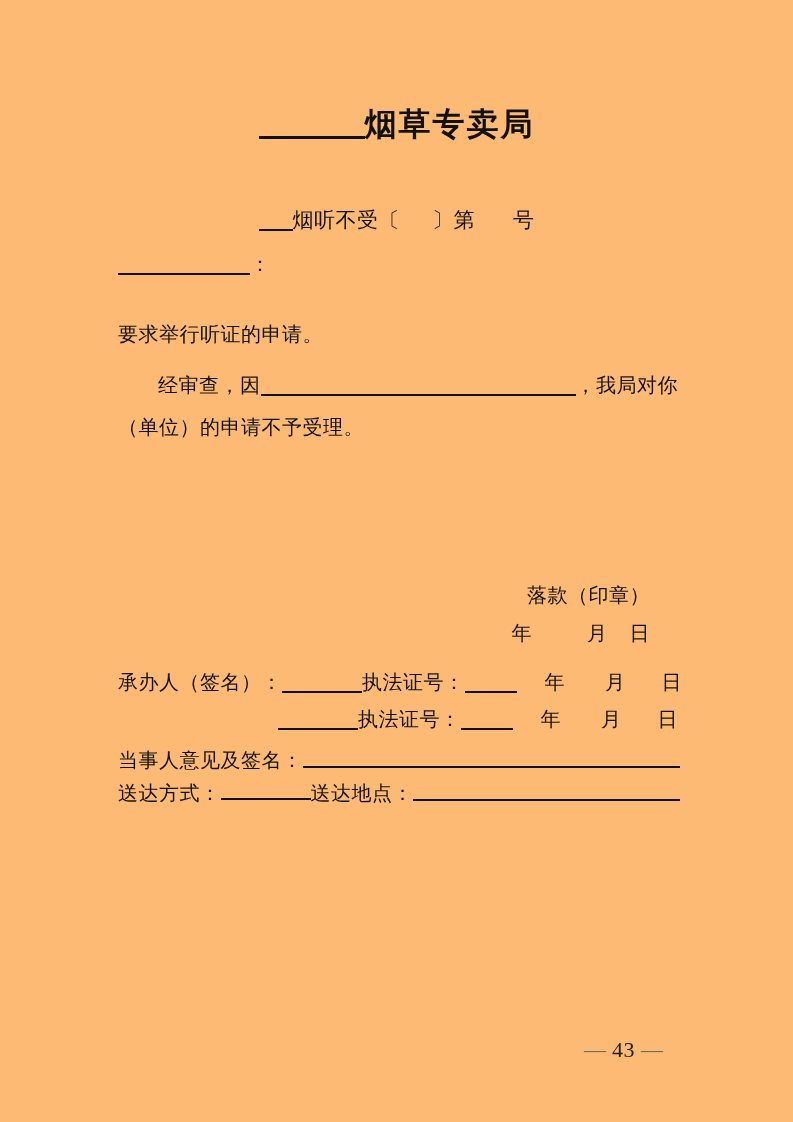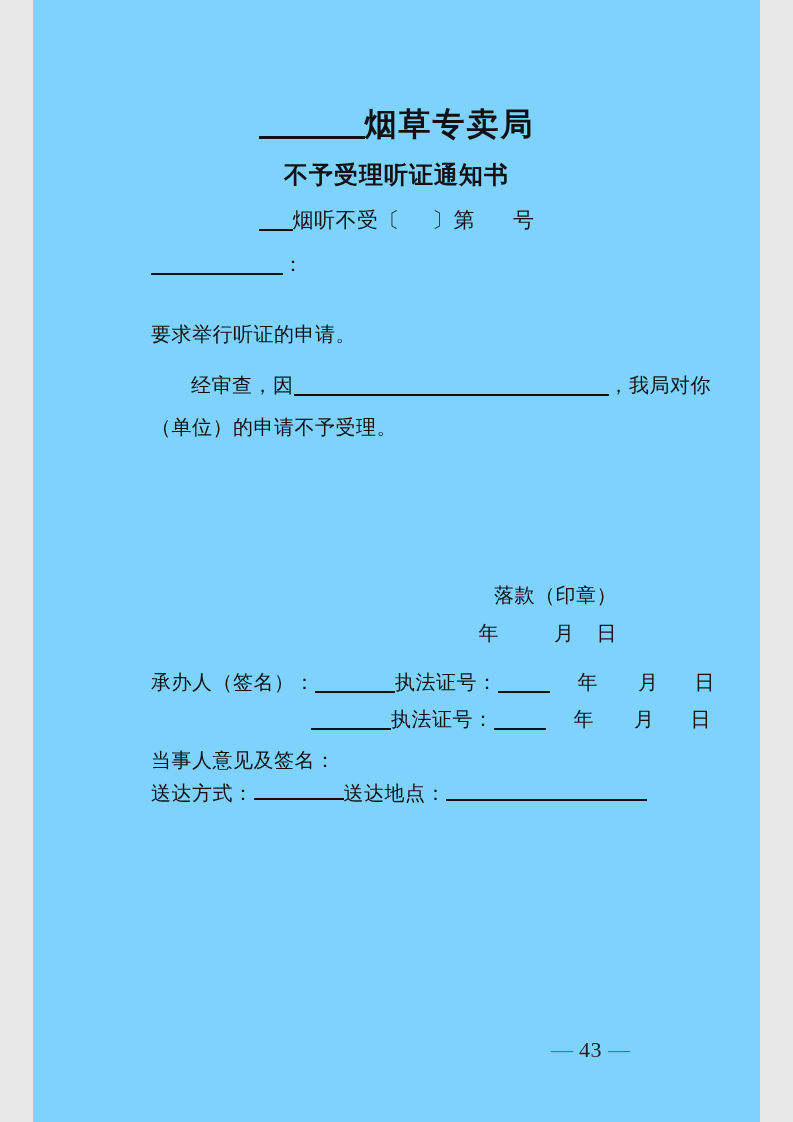--- a/index.html
+++ b/index.html
@@ -1,20 +1,20 @@
 <!DOCTYPE html>
 <html><head>
 <meta charset="utf-8">
 <style>
   html,body { margin:0; padding:0; background:#e8e8e8; }
   .page {
     position:relative;
-    width:727px; height:1122px;
+    width:793px; height:1122px;
     margin:0 auto;
-    background:#7dd3fc;
+    background:#fdba74;
     color:#111111;
     font-family:"Liberation Serif", serif;
     overflow:hidden;
   }
   .line {
     position:absolute;
     font-size:20px;
     line-height:1.25;
     white-space:nowrap;
     letter-spacing:0.5px;
@@ -69,21 +69,20 @@
 </style>
 </head>
 <body>
 
 <div class="page">
 
   <div class="line center org-title">
     <span class="blank blank-bold" style="width:106px;"></span><span>烟草专卖局</span>
   </div>
 
-  <div class="line center doc-title">不予受理听证通知书</div>
 
   <div class="line center doc-no">
     <span class="blank" style="width:34px;"></span><span>烟听不受</span><span>〔</span><span class="sp" style="width:32px;"></span><span>〕</span><span>第</span><span class="sp" style="width:38px;"></span><span>号</span>
   </div>
 
   <div class="line bodyL" style="top:252px;">
     <span class="blank" style="width:132px;"></span><span>：</span>
   </div>
 
 
@@ -102,21 +101,21 @@
   </div>
 
   <div class="line bodyL" style="top:670px;">
     <span>承办人（签名）：</span><span class="blank" style="width:80px;"></span><span>执法证号：</span><span class="blank" style="width:52px;"></span><span class="sp" style="width:28px;"></span><span>年</span><span class="sp" style="width:40px;"></span><span>月</span><span class="sp" style="width:36px;"></span><span>日</span>
   </div>
 
   <div class="line bodyL" style="top:707px;">
     <span class="sp" style="width:160px;"></span><span class="blank" style="width:80px;"></span><span>执法证号：</span><span class="blank" style="width:52px;"></span><span class="sp" style="width:28px;"></span><span>年</span><span class="sp" style="width:40px;"></span><span>月</span><span class="sp" style="width:36px;"></span><span>日</span>
   </div>
 
-  <div class="line flexline" style="top:748px;flex-direction:column;">
+  <div class="line flexline" style="top:748px;">
     <span>当事人意见及签名：</span>
       <span class="blank-grow"></span>
   </div>
 
   <div class="line flexline" style="top:781px;">
     <span>送达方式：</span>
       <span class="blank" style="width:90px;"></span>
       <span>送达地点：</span>
       <span class="blank-grow"></span>
   </div>

